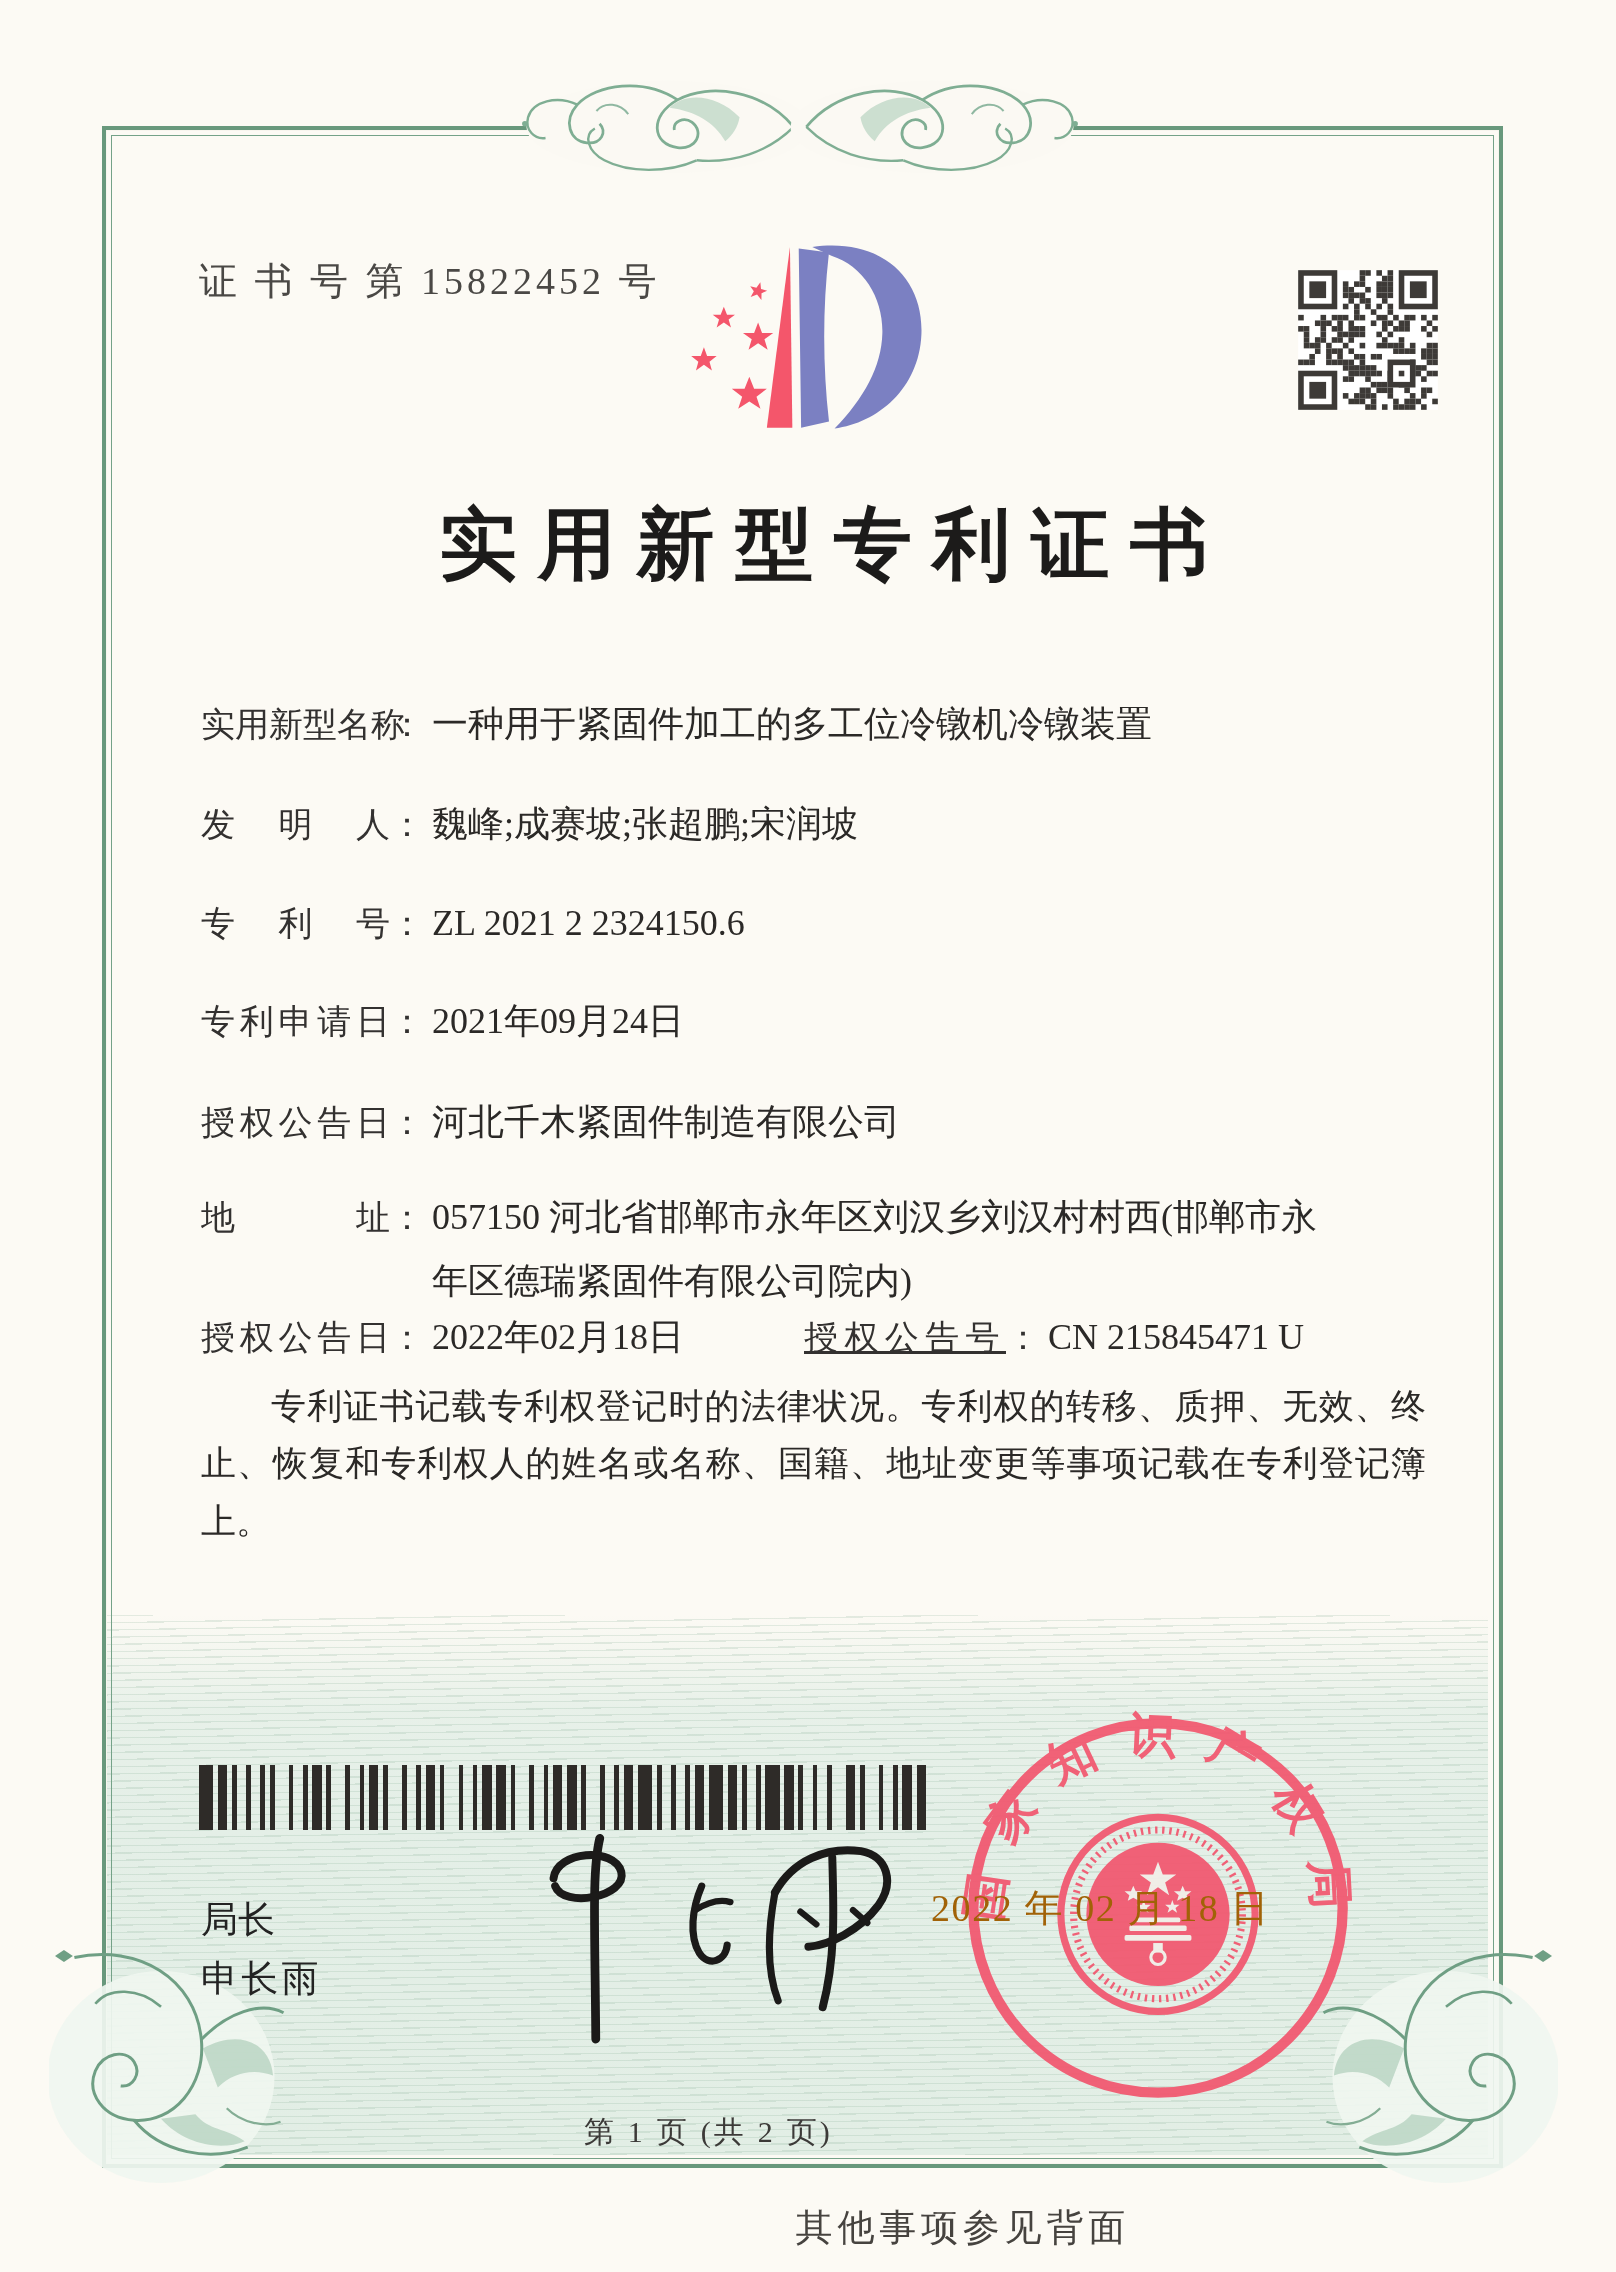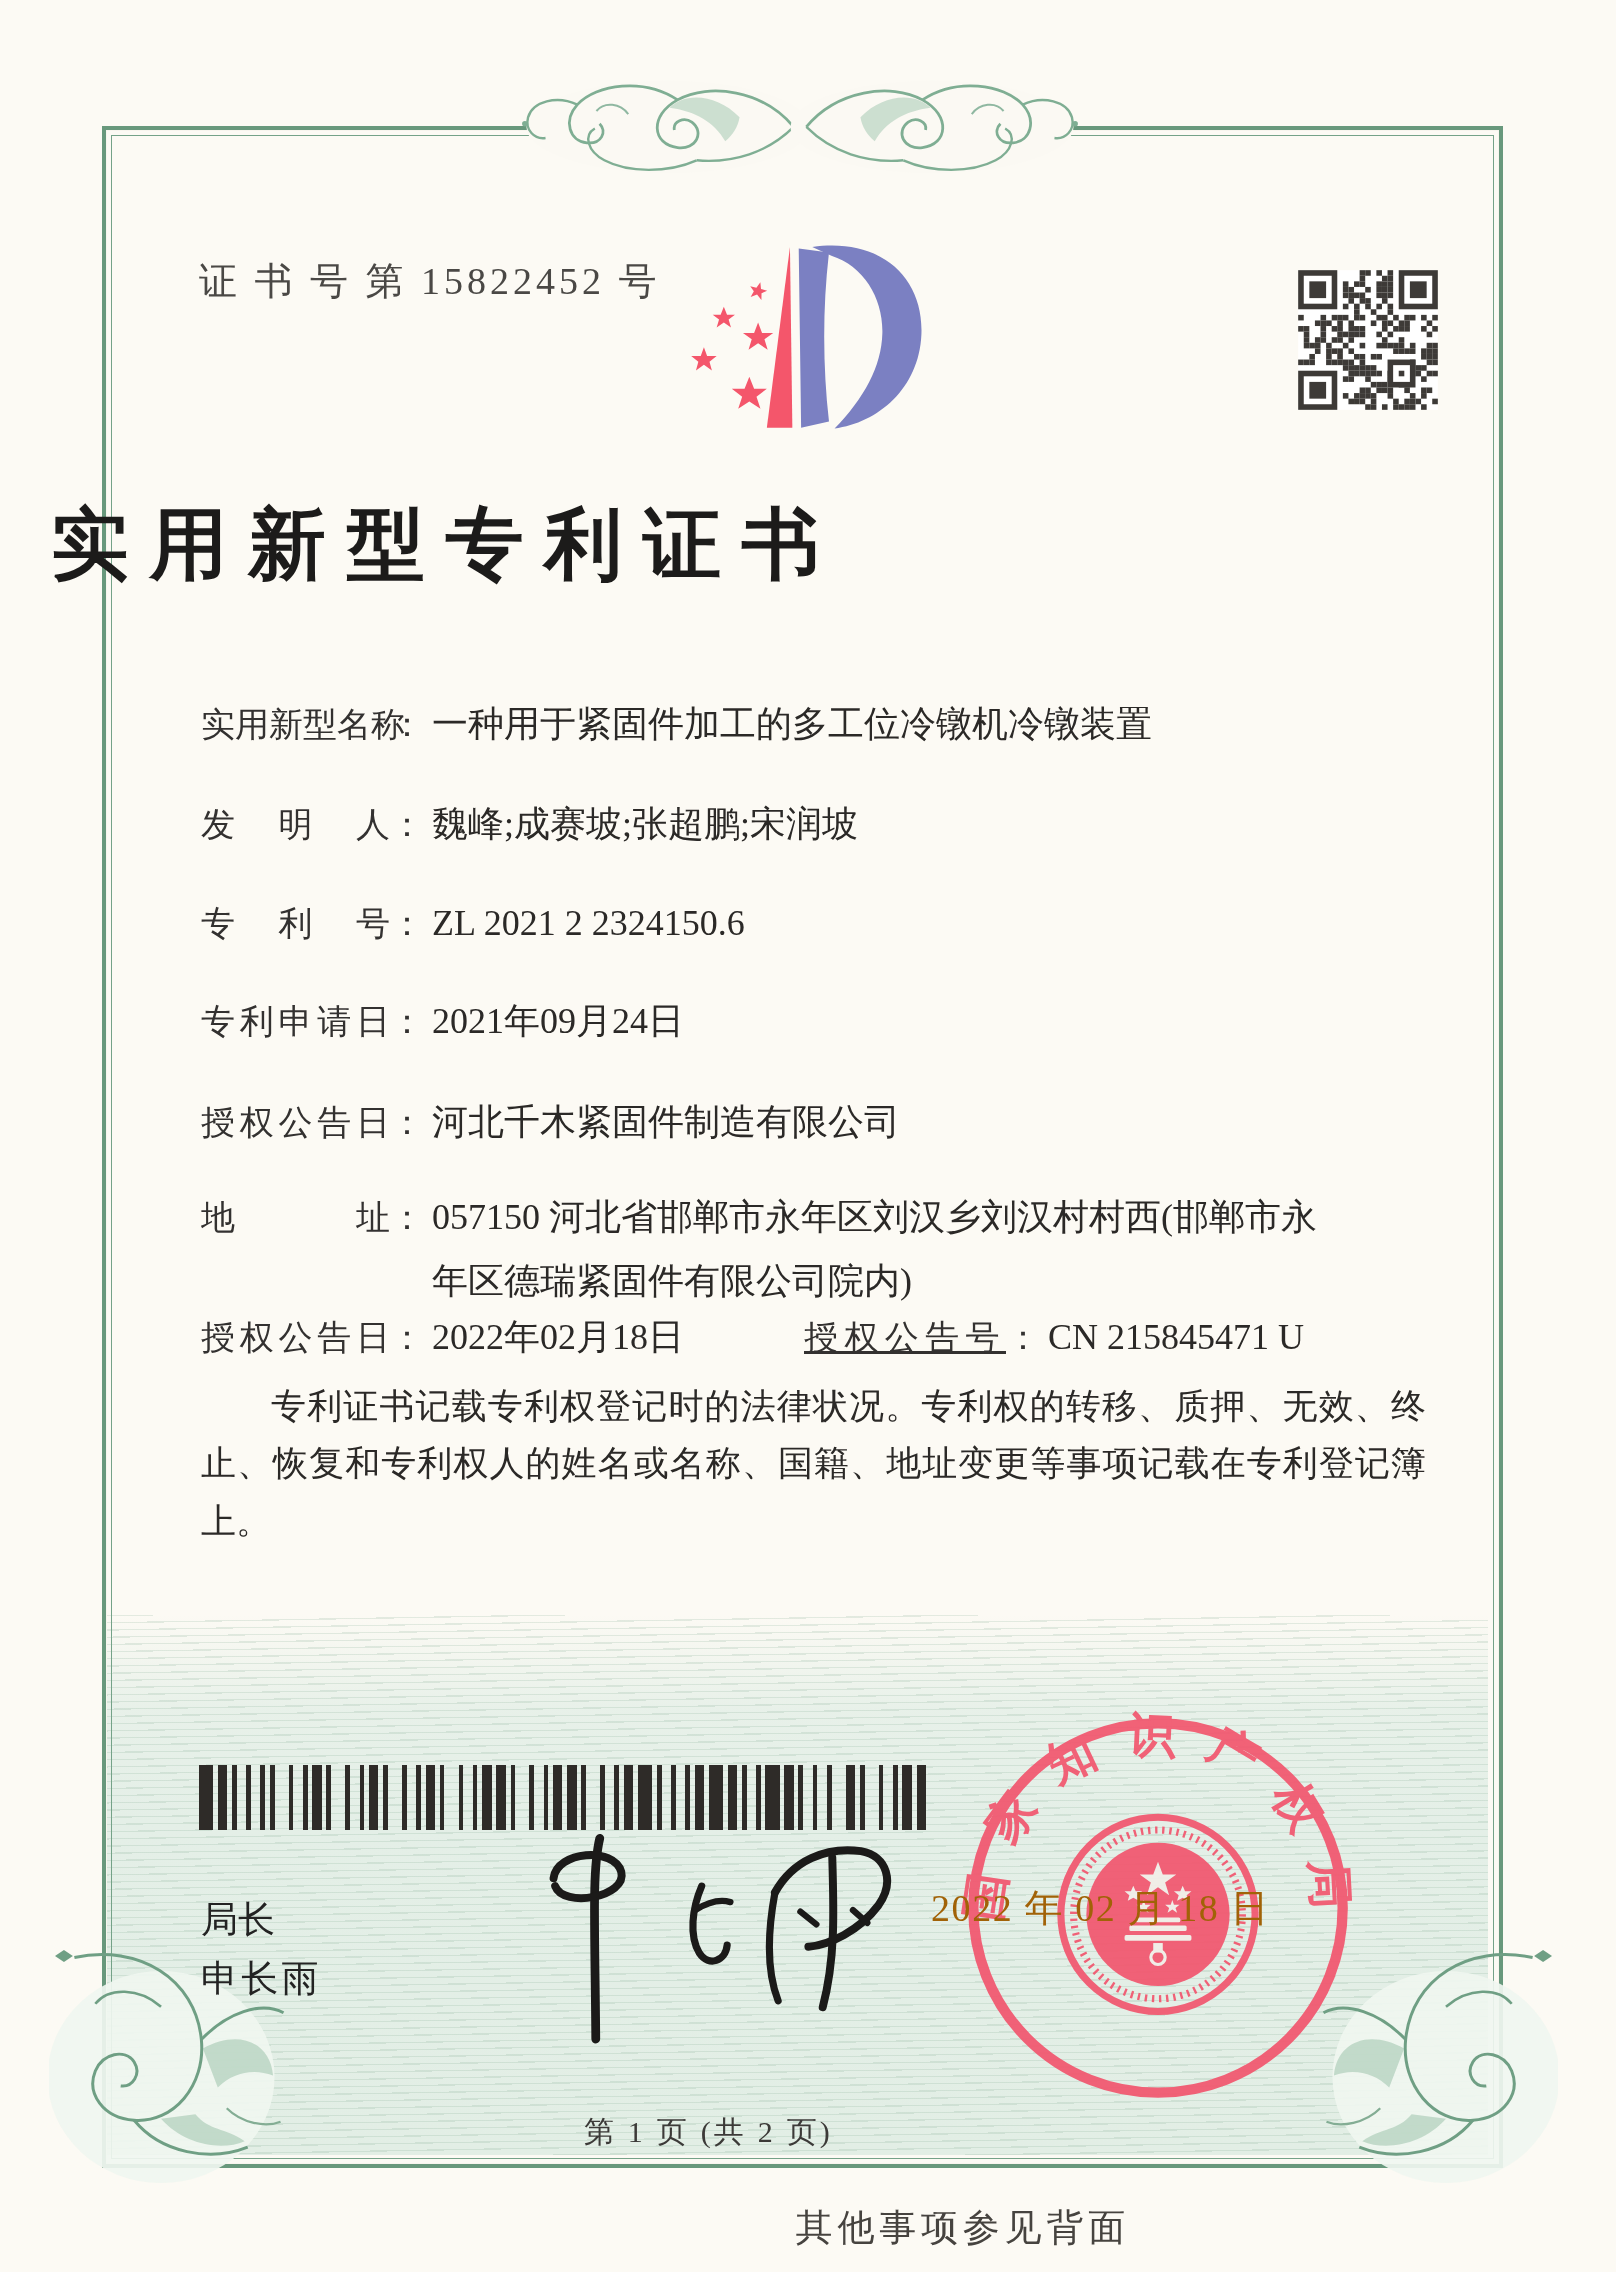--- a/index.html
+++ b/index.html
@@ -31,21 +31,21 @@
   }
   
   .cert-number{
     position:absolute;left:199px;top:256px;
     font-size:38px;letter-spacing:4px;color:#4a4845;
   }
   .logo{position:absolute;left:672px;top:231px;width:263px;height:239px;}
   .qr{position:absolute;left:1287px;top:259px;width:162px;height:162px;}
   .title{
     position:absolute;left:0;right:0;top:493px;
-    font-size:78px;font-weight:700;color:#1c1b1a;
+    text-align:center;font-size:78px;font-weight:700;color:#1c1b1a;
     letter-spacing:20.7px;text-indent:20.7px;padding-left:30px;
   }
   
   .frow{position:absolute;left:201px;font-size:36px;line-height:1.25;white-space:nowrap;}
   .flabel{
     display:inline-block;width:189px;font-size:34px;vertical-align:baseline;
     text-align:justify;text-align-last:justify;color:#333130;
   }
   .fcolon{display:inline-block;color:#333130;font-size:34px;}
   .fvalue{margin-left:8px;color:#2b2927;}

